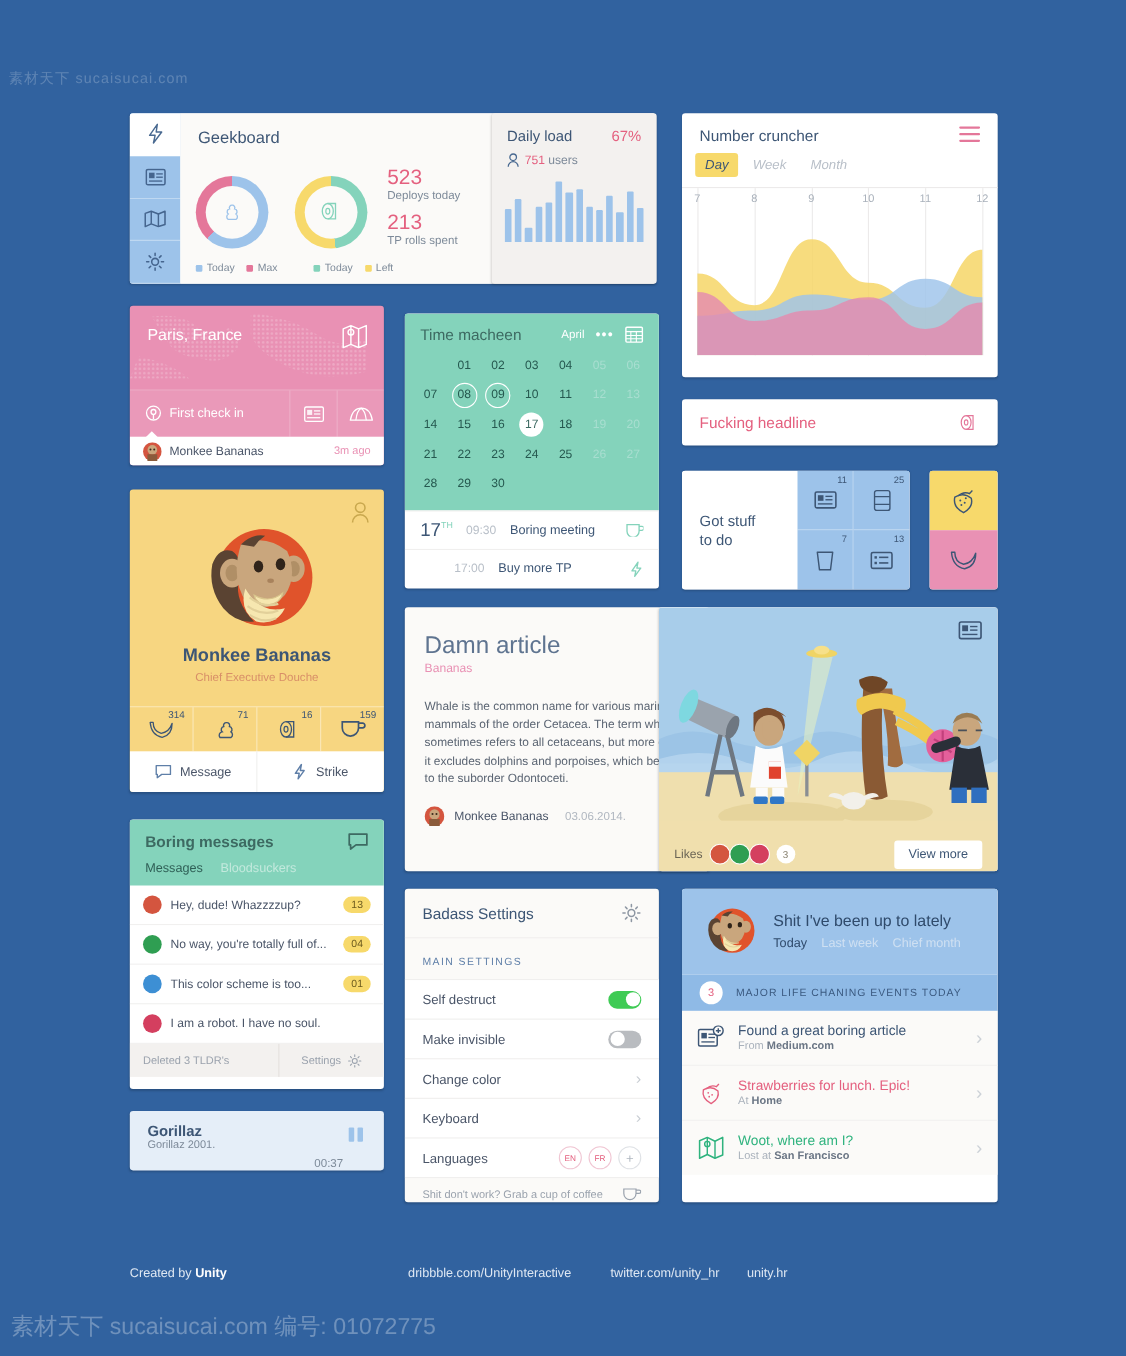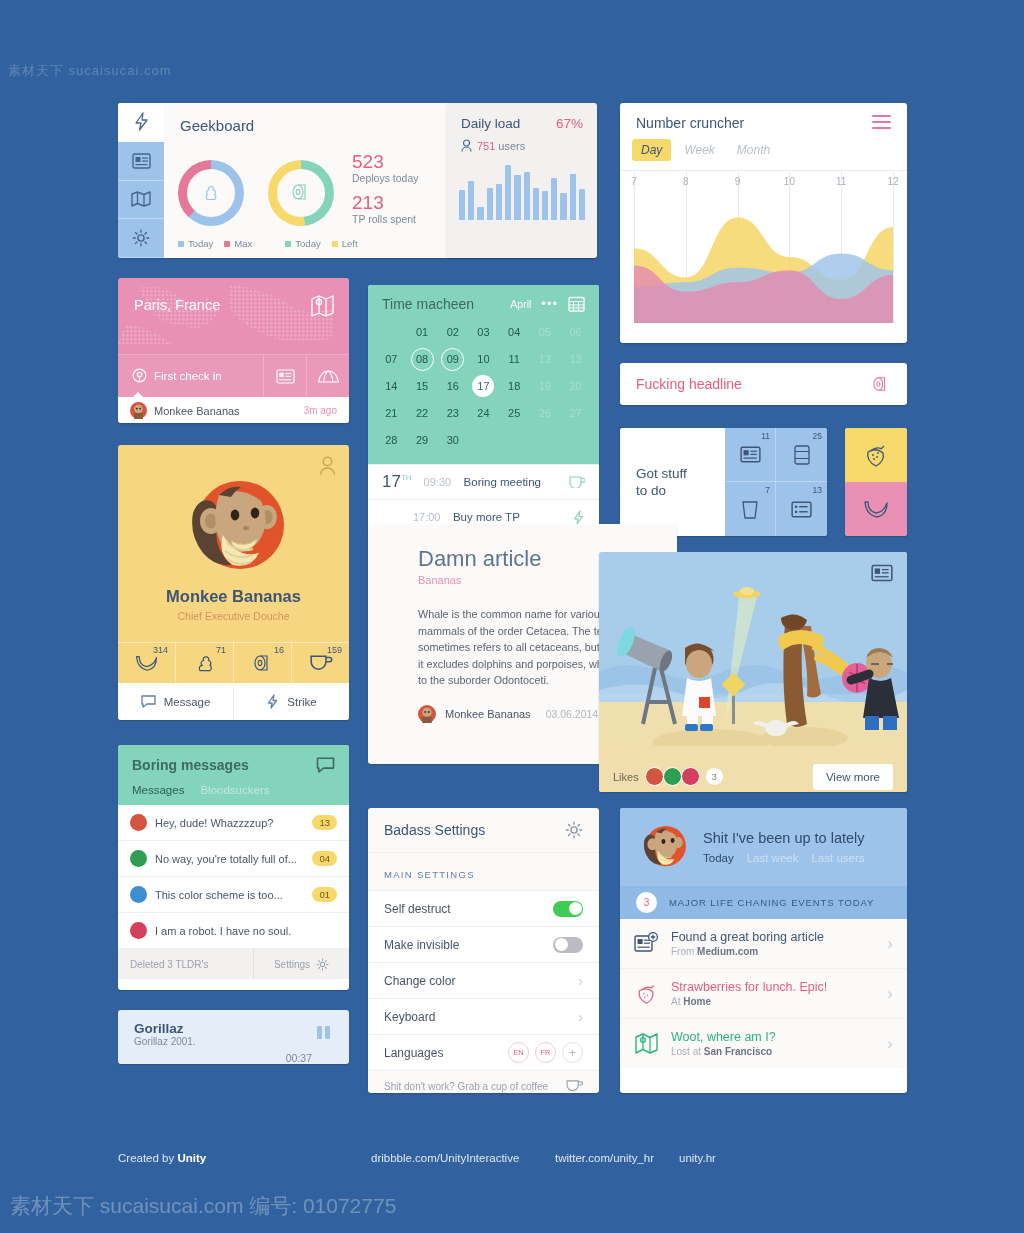--- a/index.html
+++ b/index.html
@@ -101,21 +101,21 @@
   .gs-left span{color:#3d5675;font-size:13.5px;line-height:17px;}
   .gs-tiles{flex:1;display:grid;grid-template-columns:1fr 1fr;grid-template-rows:1fr 1fr;background:#9dc3ea;}
   .tile{position:relative;display:flex;align-items:center;justify-content:center;border-right:1px solid rgba(255,255,255,.3);border-bottom:1px solid rgba(255,255,255,.3);}
   .tile .cnt{position:absolute;right:5px;top:3px;font-size:8.5px;color:#3d5675;}
   #fruits{left:845px;top:428px;width:62px;height:108px;}
   .fr{height:54px;display:flex;align-items:center;justify-content:center;}
   .fr.a{background:#f7d96b;}
   .fr.b{background:#e991b4;}
 
   
-  #article{left:368px;top:524px;width:277px;height:240px;background:#fbfaf8;padding-left:32px;}
+  #article{left:368px;top:552px;width:277px;height:240px;background:#fbfaf8;}
   .ar-t{color:#5f7490;font-size:22px;padding:22px 18px 0;font-weight:300;}
   .ar-s{color:#e991b4;font-size:11px;padding:2px 18px 0;}
   .ar-p{color:#5a6472;font-size:10.8px;line-height:16.5px;padding:20px 18px 0;}
   .ar-f{display:flex;align-items:center;gap:9px;padding:16px 18px 0;}
   .ar-f .nm{font-size:11px;color:#4a5568;}
   .ar-f .dt{font-size:10.5px;color:#b0b7c0;margin-left:6px;}
 
   #illus{left:599px;top:552px;width:308px;height:240px;}
   .il-bot{position:absolute;left:0;bottom:0;width:100%;height:31px;display:flex;align-items:center;padding:0 14px;box-sizing:border-box;justify-content:space-between;}
   .likes{display:flex;align-items:center;gap:6px;font-size:11px;color:#6b6555;}
@@ -845,21 +845,21 @@
         <ellipse cx="60" cy="42" rx="4.3" ry="5.4" fill="#30241a"></ellipse>
         <ellipse cx="80" cy="40" rx="4.3" ry="5.4" fill="#30241a"></ellipse>
         <path d="M48 62 q14 24 36 18 q-8 16 -26 12 q-16-10 -10-30z" fill="#f6e7b0"></path>
         <path d="M52 70 q12 10 26 6 M50 78 q14 10 28 4" stroke="#e2d09a" stroke-width="2" fill="none"></path>
       </svg>
       <div>
         <div class="ac-t">Shit I've been up to lately</div>
         <div class="ac-tabs">
           <span class="on">Today</span>
           <span>Last week</span>
-          <span>Last users</span>
+          <span>Chief month</span>
         </div>
       </div>
     </div>
     <div class="ac-sub">
       <span class="num">3</span>
       <span class="cap">MAJOR LIFE CHANING EVENTS TODAY</span>
     </div>
     <div class="ac-row">
       <svg width="25" height="23" viewBox="0 0 25 23">
           <rect x="1" y="4" width="17" height="15" rx="1.4" fill="none" stroke="#3d5675" stroke-width="1.4"></rect>

